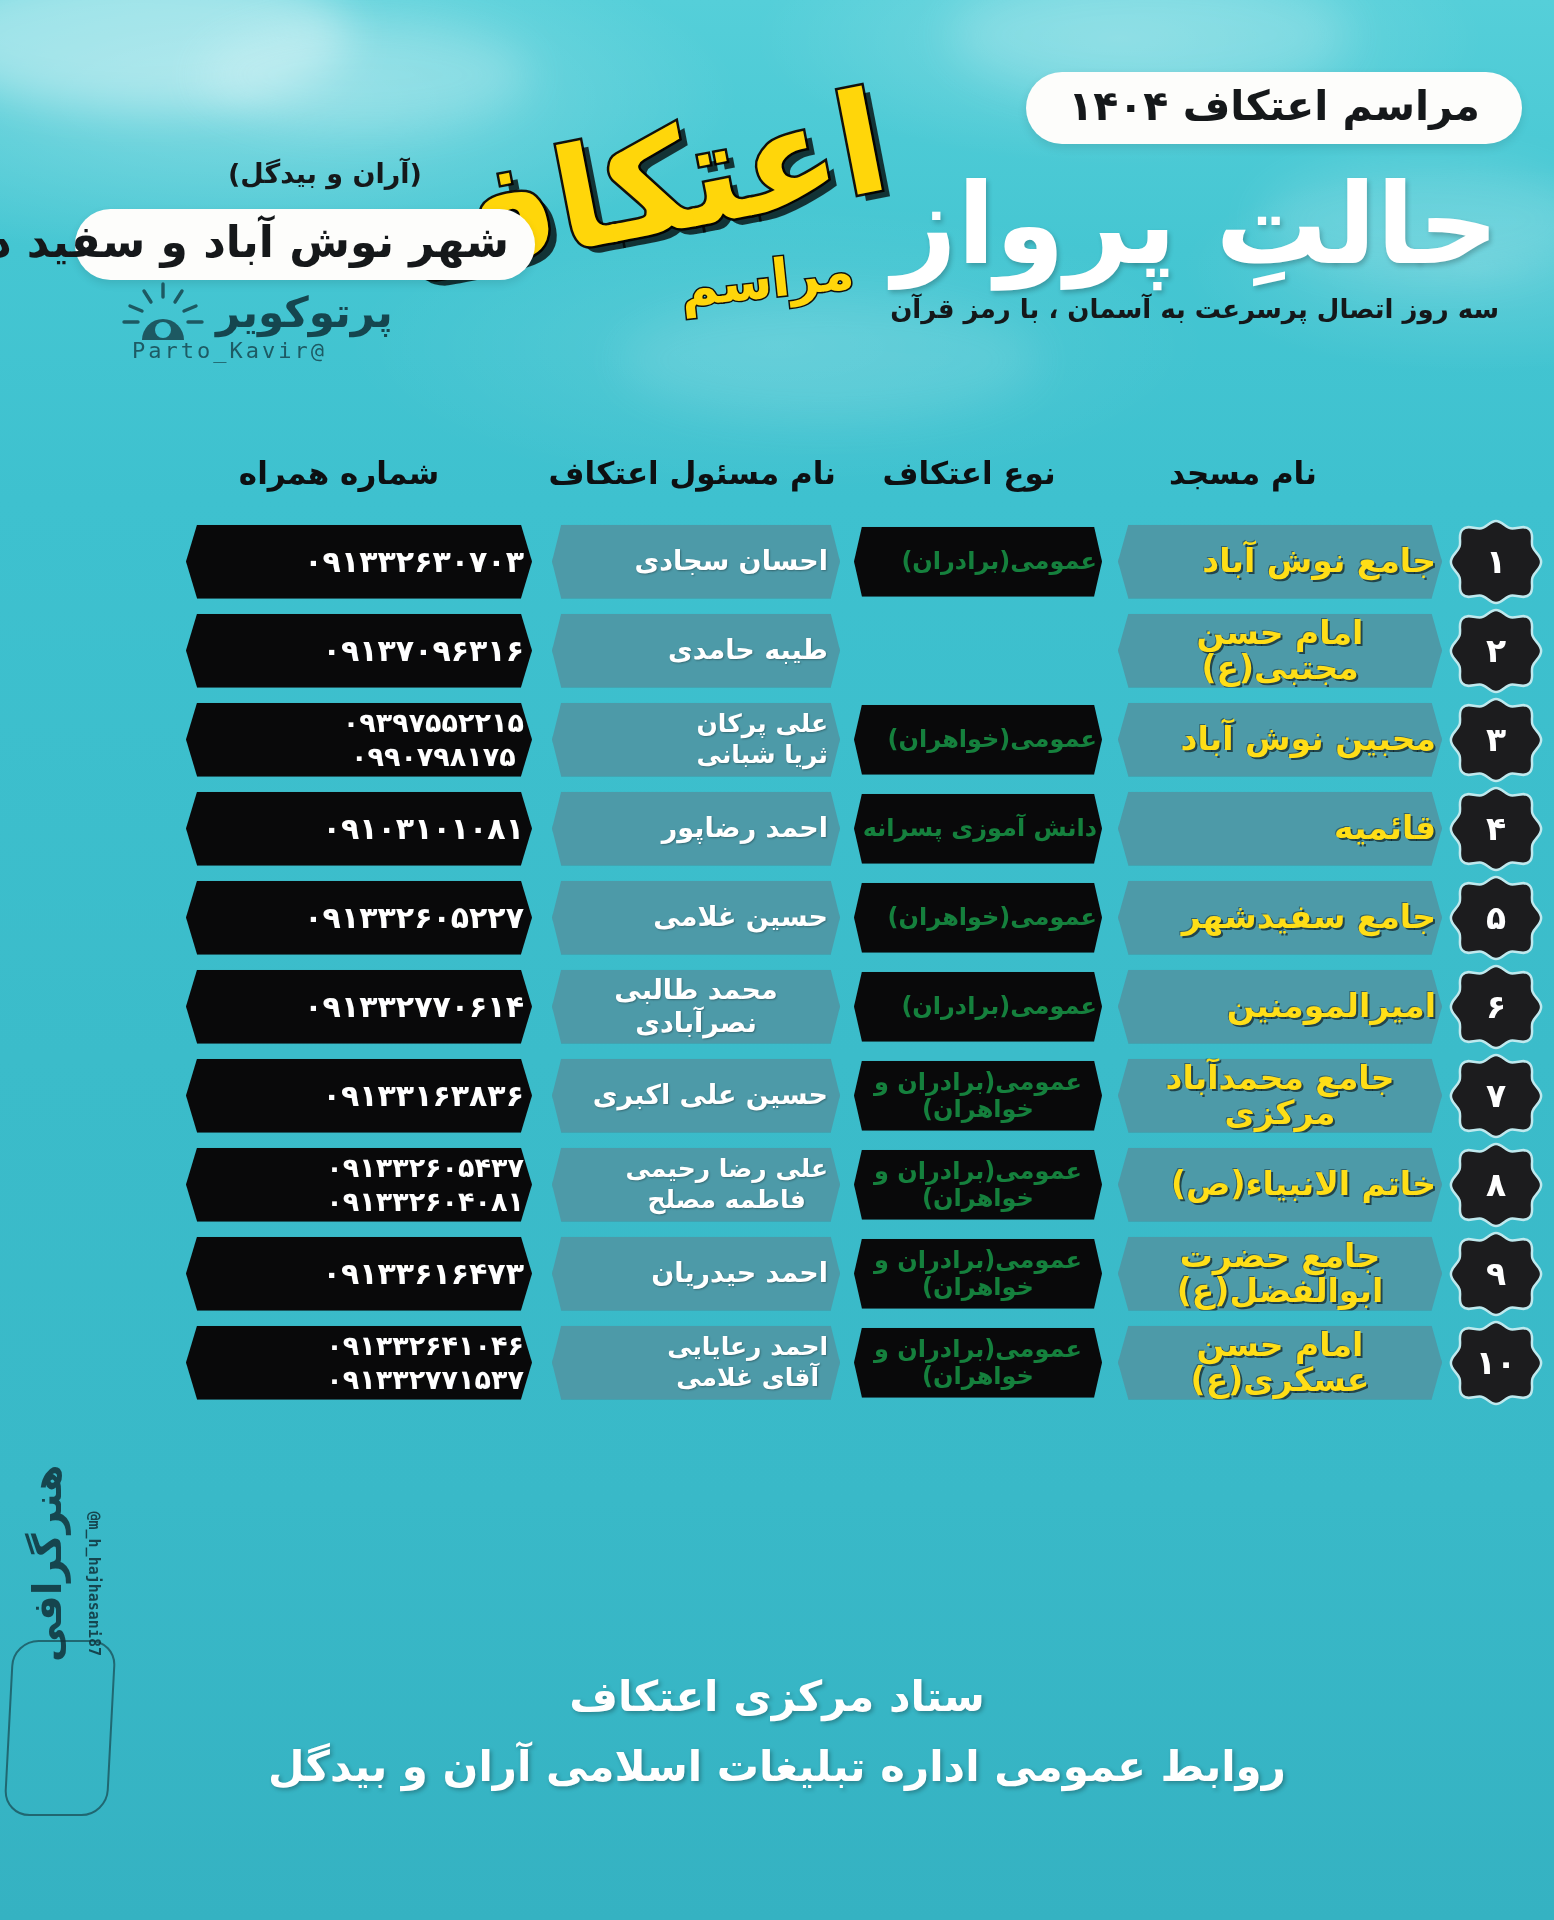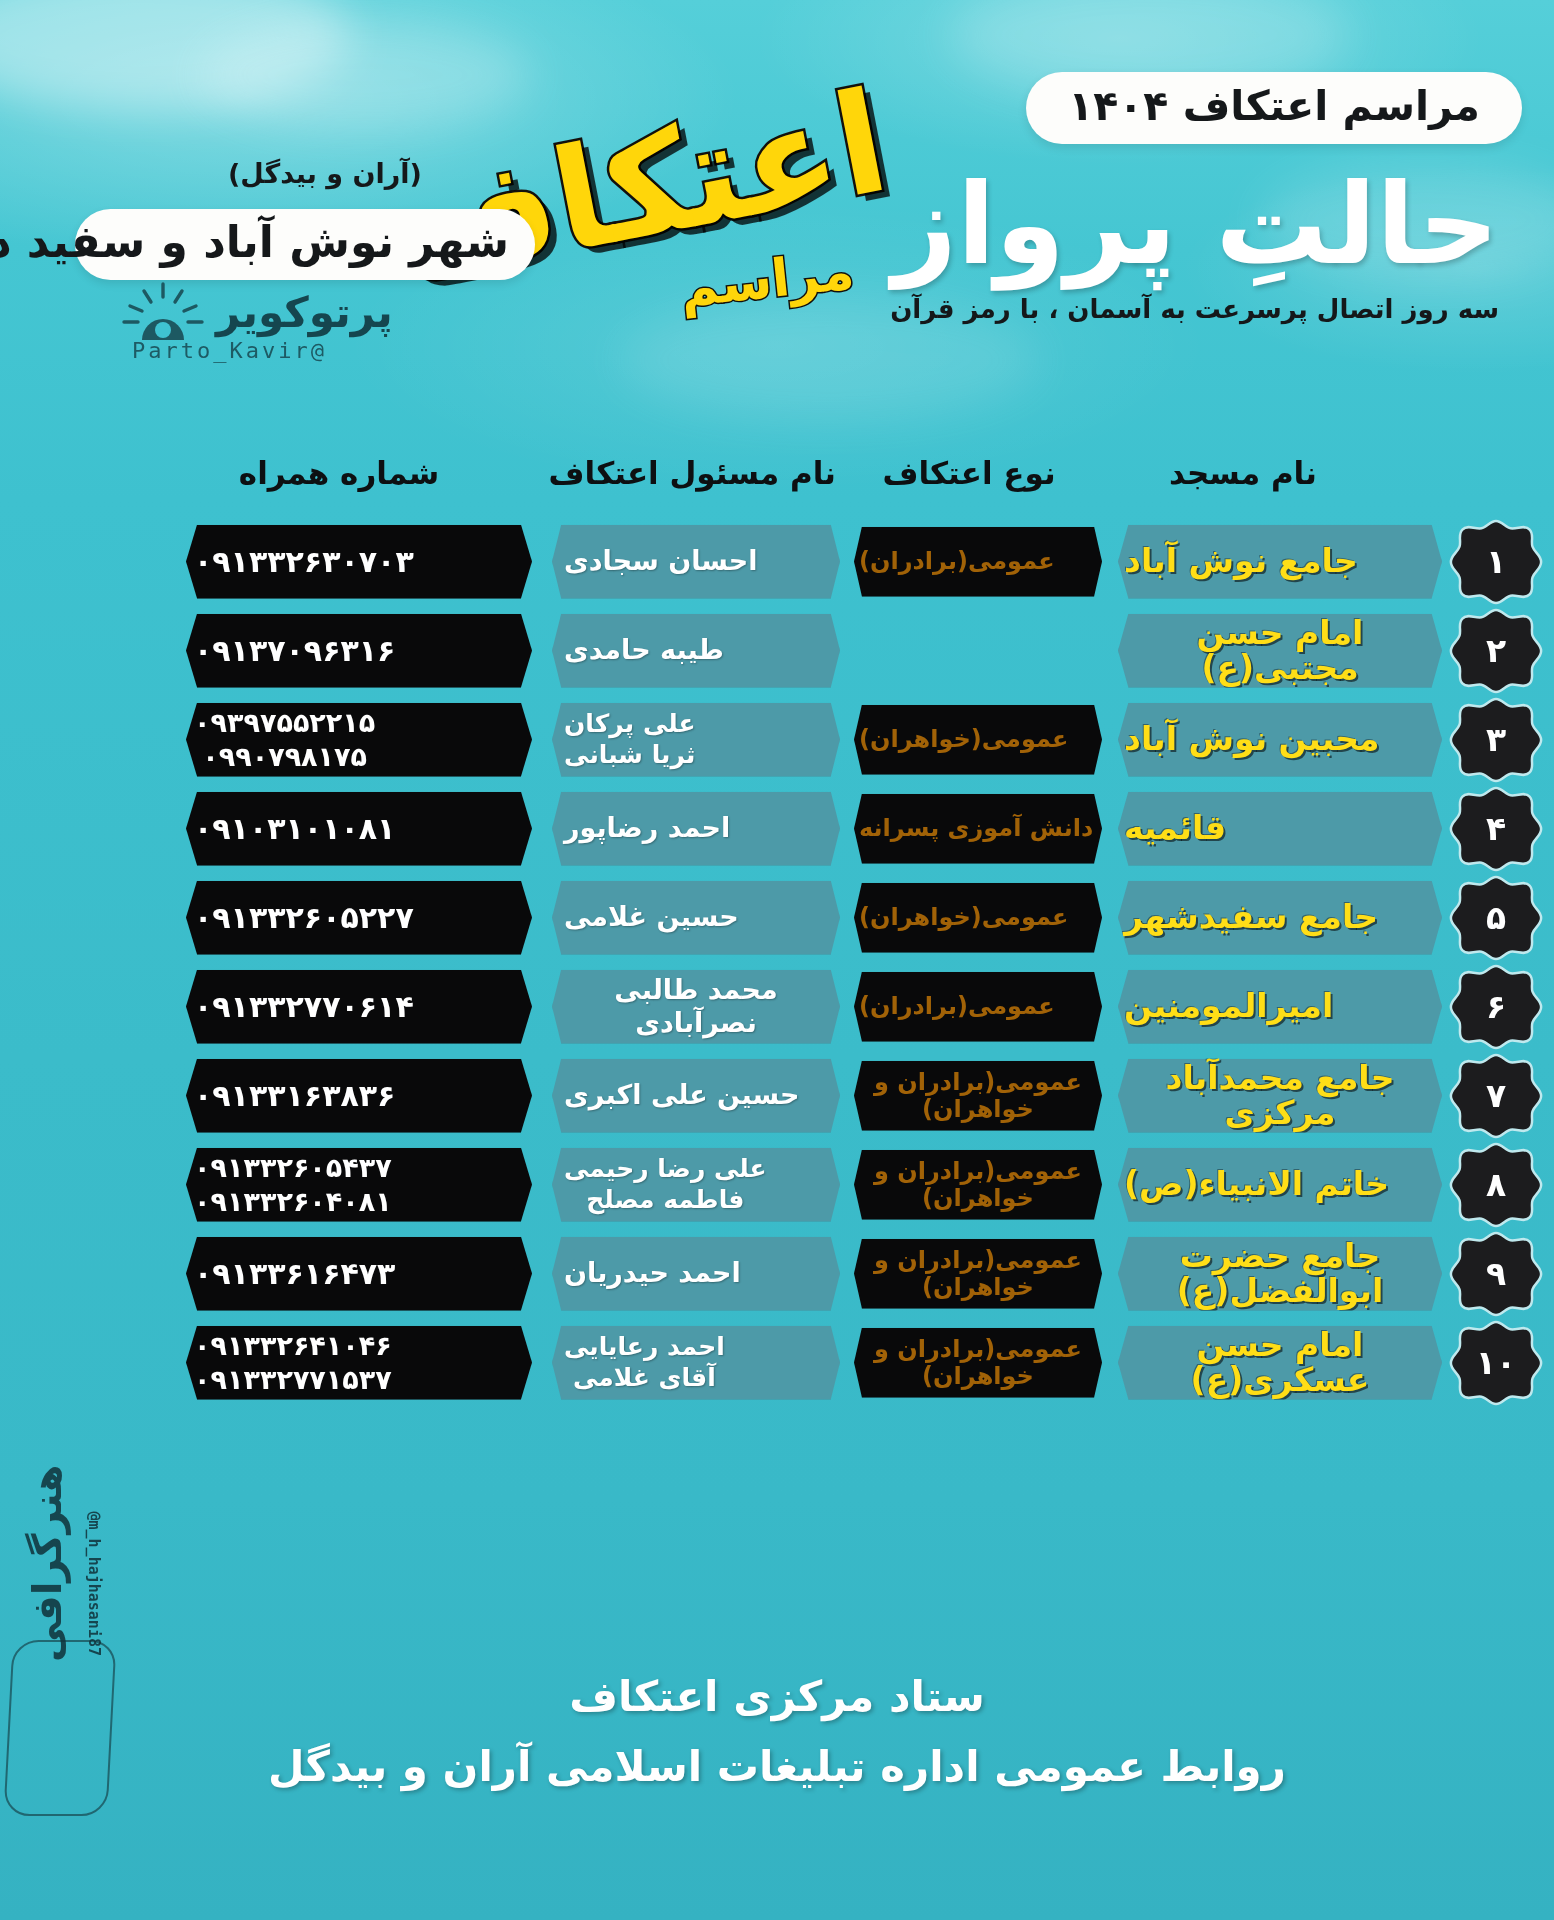--- a/index.html
+++ b/index.html
@@ -167,21 +167,21 @@
   .badge .num {
     position:relative; z-index:2;
     font-size:33px; font-weight:bold; color:#ffffff;
     letter-spacing:-1px;
   }
 
   
   .cell {
     position:absolute; top:50%;
     transform:translateY(-50%);
-    display:flex; align-items:center; justify-content:flex-end;
+    display:flex; align-items:center; justify-content:flex-start;
     text-align:center;
     clip-path:polygon(3.2% 0%, 96.8% 0%, 100% 50%, 96.8% 100%, 3.2% 100%, 0% 50%);
   }
 
   .cell-mosque {
     right:112px; width:324px; height:74px;
     background:#4d9aa8;
     box-shadow:0 3px 6px rgba(0,0,0,0.16);
   }
   .cell-mosque span {
@@ -190,21 +190,21 @@
     text-shadow:2px 2px 0 rgba(0,0,0,0.55), -1px -1px 0 rgba(0,0,0,0.35);
     padding:0 6px;
   }
 
   .cell-type {
     right:452px; width:248px; height:70px;
     background:#09090a;
     box-shadow:0 3px 6px rgba(0,0,0,0.25);
   }
   .cell-type span {
-    font-size:24px; font-weight:bold; color:#a16207;
+    font-size:24px; font-weight:bold; color:#15803d;
     letter-spacing:-0.8px; line-height:1.1;
     padding:0 5px;
   }
 
   .cell-person {
     right:714px; width:288px; height:74px;
     background:#4d9aa8;
     box-shadow:0 3px 6px rgba(0,0,0,0.16);
   }
   .cell-person span {

